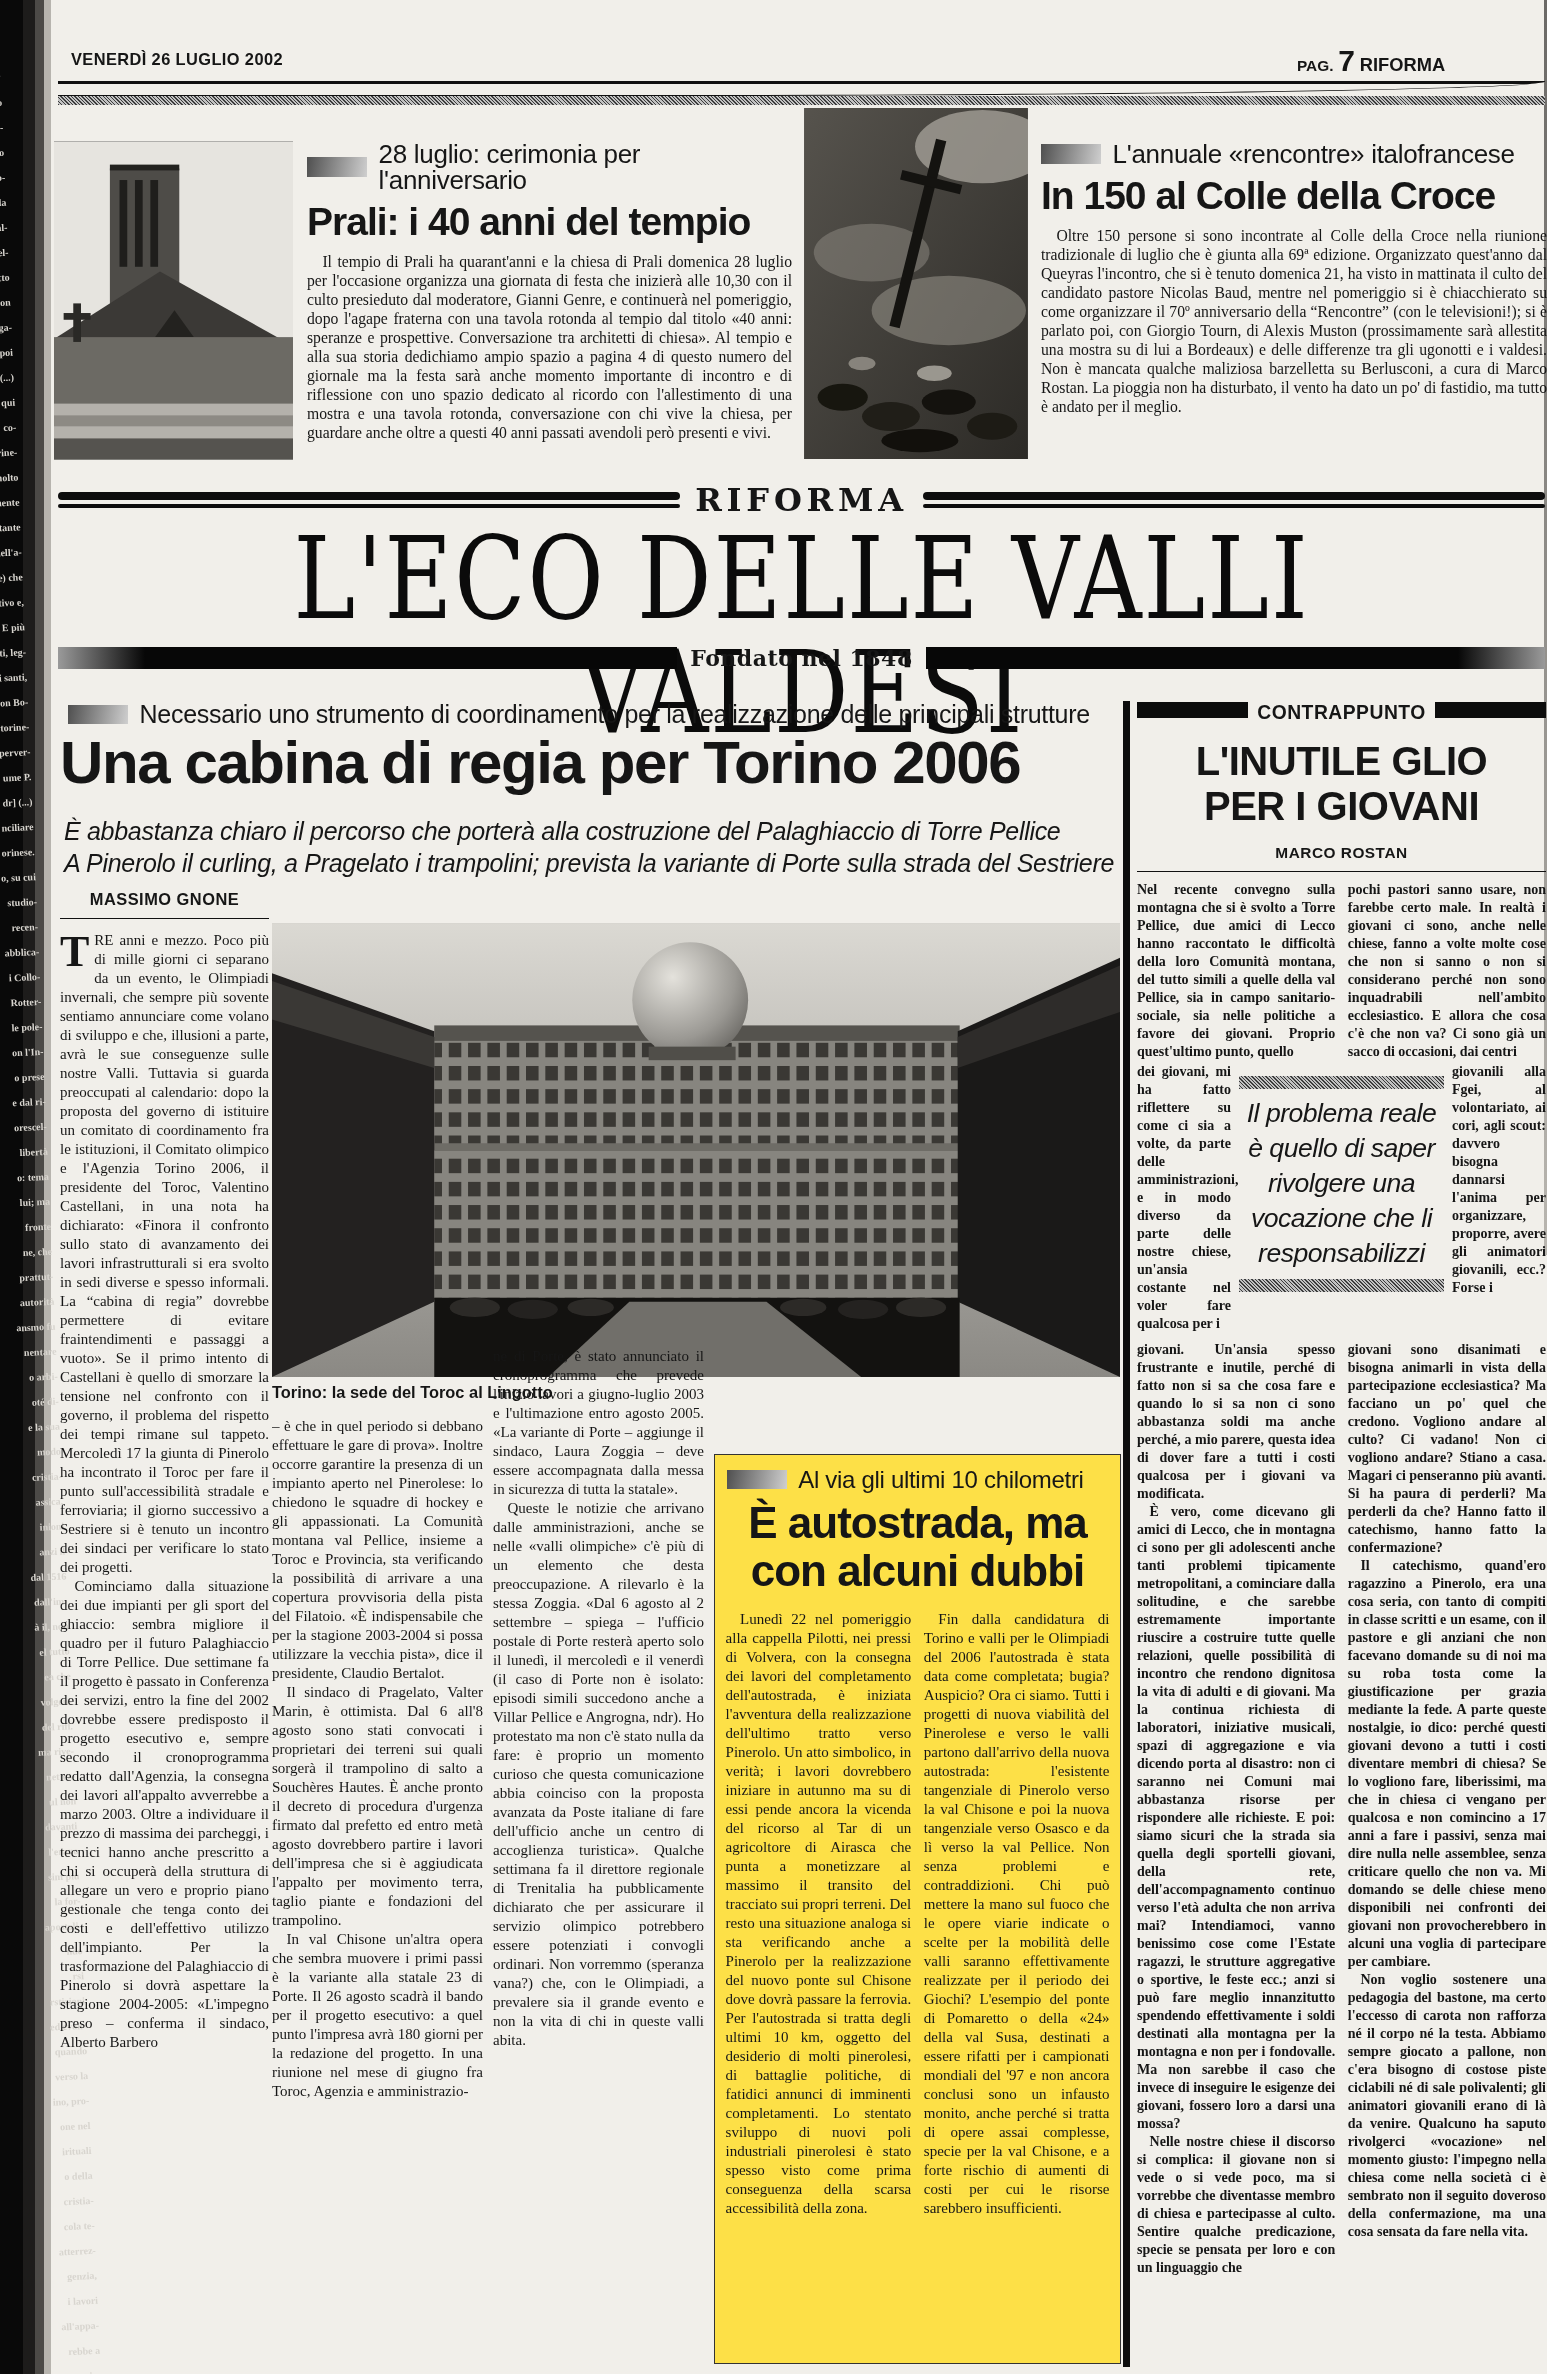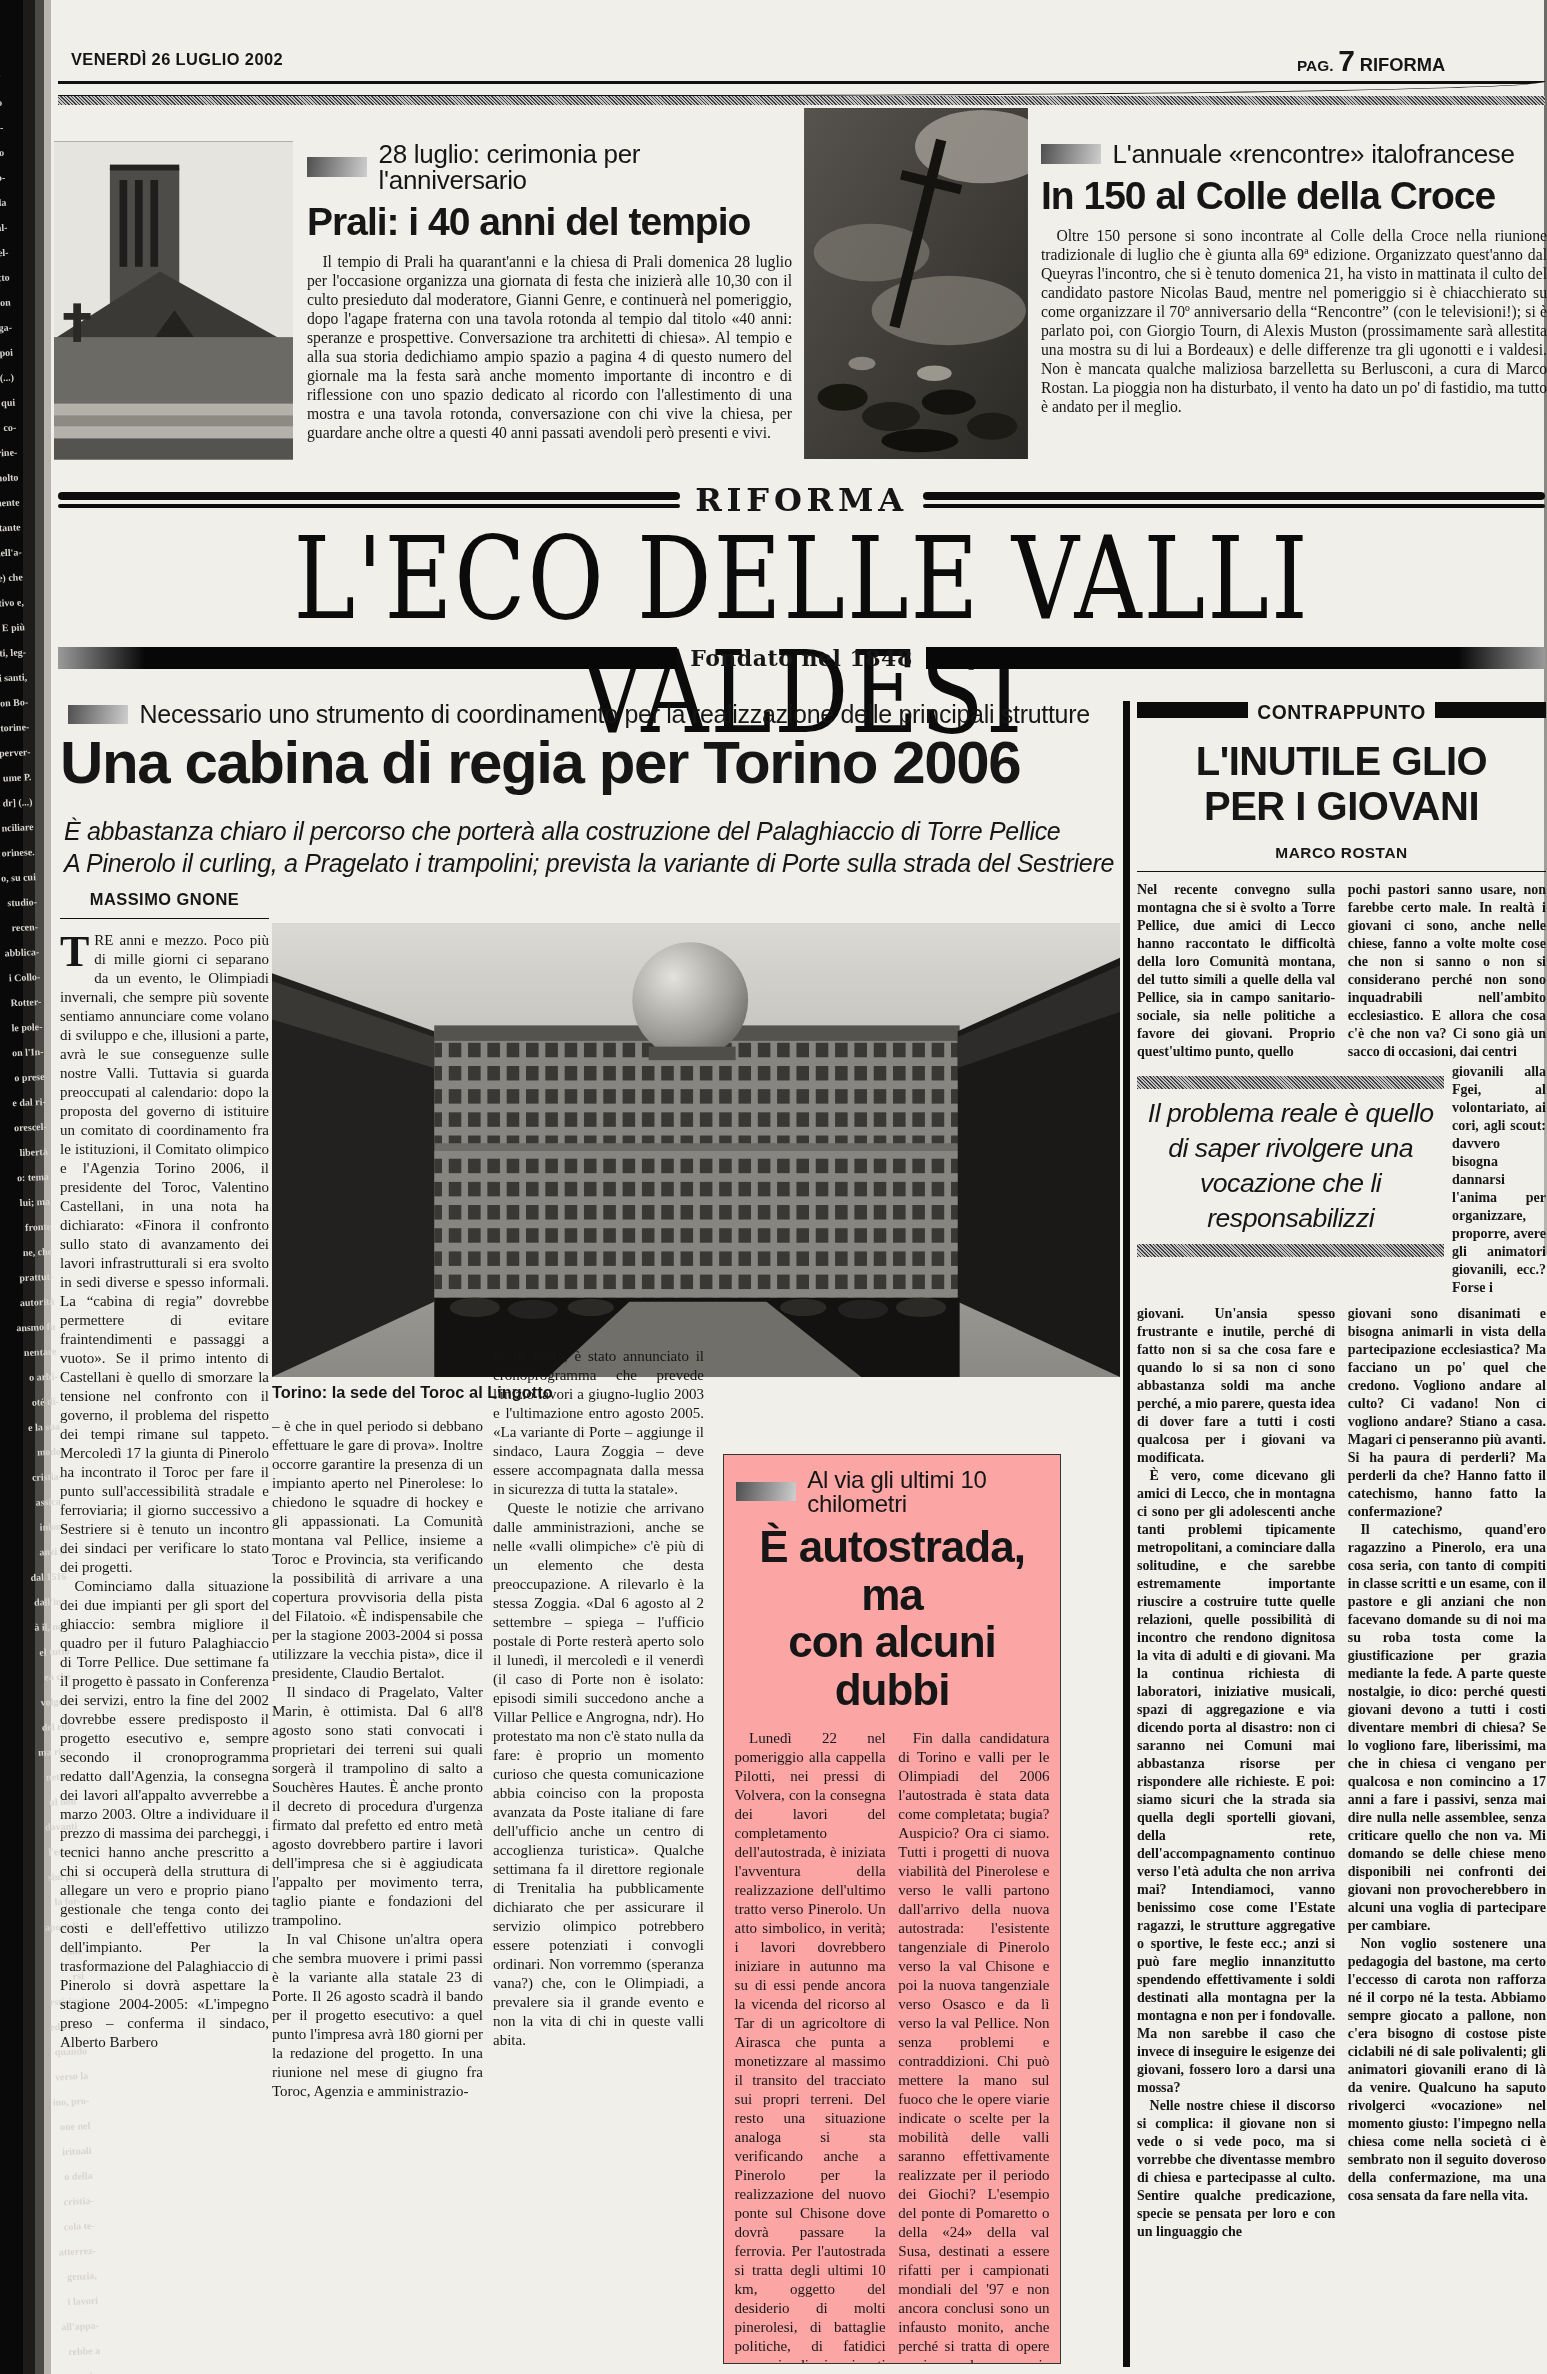--- a/index.html
+++ b/index.html
@@ -49,22 +49,22 @@
         font:italic 400 25px/32px "Liberation Sans",sans-serif;letter-spacing:-0.3px;}
   .byline1{position:absolute;left:60px;top:890px;width:209px;text-align:center;
         font:700 16.4px "Liberation Sans",sans-serif;border-bottom:1.9px solid #111;padding-bottom:8.7px;letter-spacing:0.5px;}
   .ncol{position:absolute;font-size:15px;line-height:19px;text-align:justify;overflow:hidden;hyphens:auto;}
   .ncol p{margin:0;text-indent:14.5px;}
   .ncol p.first{text-indent:0;}
   .dc{float:left;font:700 44px/37px "Liberation Serif",serif;padding:1.9px 4.8px 0 0;}
   .caption{position:absolute;left:272px;top:1383px;width:848px;font:700 16.4px "Liberation Sans",sans-serif;}
   .vertdiv{position:absolute;left:1123px;top:701px;width:6.8px;height:1666px;background:#0d0d0d;}
   
-  .box{position:absolute;left:714px;top:1454px;width:338px;height:910px;border:1px solid #333;
-        box-sizing:border-box;overflow:hidden;background:#fca5a5;margin-left:9px;}
+  .box{position:absolute;left:714px;top:1454px;width:407px;height:910px;border:1px solid #333;
+        box-sizing:border-box;overflow:hidden;background:#fde047;}
   .box-kicker{margin:12.6px 9.7px 1.9px 11.6px;}
   .box-kicker .kicker{font-size:24px;}
   .box-headline{margin:7.7px 7.7px 11.6px;text-align:center;
         font:700 44px/1.08 "Liberation Sans",sans-serif;letter-spacing:-1px;}
   .box-cols{display:flex;gap:12.6px;padding:3.9px 10.6px 0;}
   .box-col{flex:1;font-size:15px;line-height:19px;text-align:justify;hyphens:auto;}
   .box-col p{margin:0;text-indent:14.5px;}
   
   .cp{position:absolute;left:1137px;top:702px;width:409px;}
   .cp-hdrrow{display:flex;align-items:flex-start;gap:9.7px;}
@@ -383,20 +383,21 @@
     <div class="cp-row">
       <div class="cp-col">
         <p class="first">Nel recente convegno sulla montagna che si è svolto a Torre Pellice, due amici di Lecco hanno raccontato le difficoltà della loro Comunità montana, del tutto simili a quelle della val Pellice, sia in campo sanitario-sociale, sia nelle politiche a favore dei giovani. Proprio quest'ultimo punto, quello</p>
       </div>
       <div class="cp-col">
         <p class="first">pochi pastori sanno usare, non farebbe certo male. In realtà i giovani ci sono, anche nelle chiese, fanno a volte molte cose che non si sanno o non si considerano perché non sono inquadrabili nell'ambito ecclesiastico. E allora che cosa c'è che non va? Ci sono già un sacco di occasioni, dai centri</p>
       </div>
     </div>
 
     <div class="cp-mid">
+      <div class="cp-wrap">dei giovani, mi ha fatto riflettere su come ci sia a volte, da parte delle amministrazioni, e in modo diverso da parte delle nostre chiese, un'ansia costante nel voler fare qualcosa per i</div>
       <div class="pullquote">
         <div class="qbar halftone"></div>
         <div class="qtext">Il problema reale è quello di saper rivolgere una vocazione che li responsabilizzi</div>
         <div class="qbar halftone"></div>
       </div>
       <div class="cp-wrap">giovanili alla Fgei, al volontariato, ai cori, agli scout: davvero bisogna dannarsi l'anima per organizzare, proporre, avere gli animatori giovanili, ecc.? Forse i</div>
     </div>
 
     <div class="cp-row">
       <div class="cp-col">

